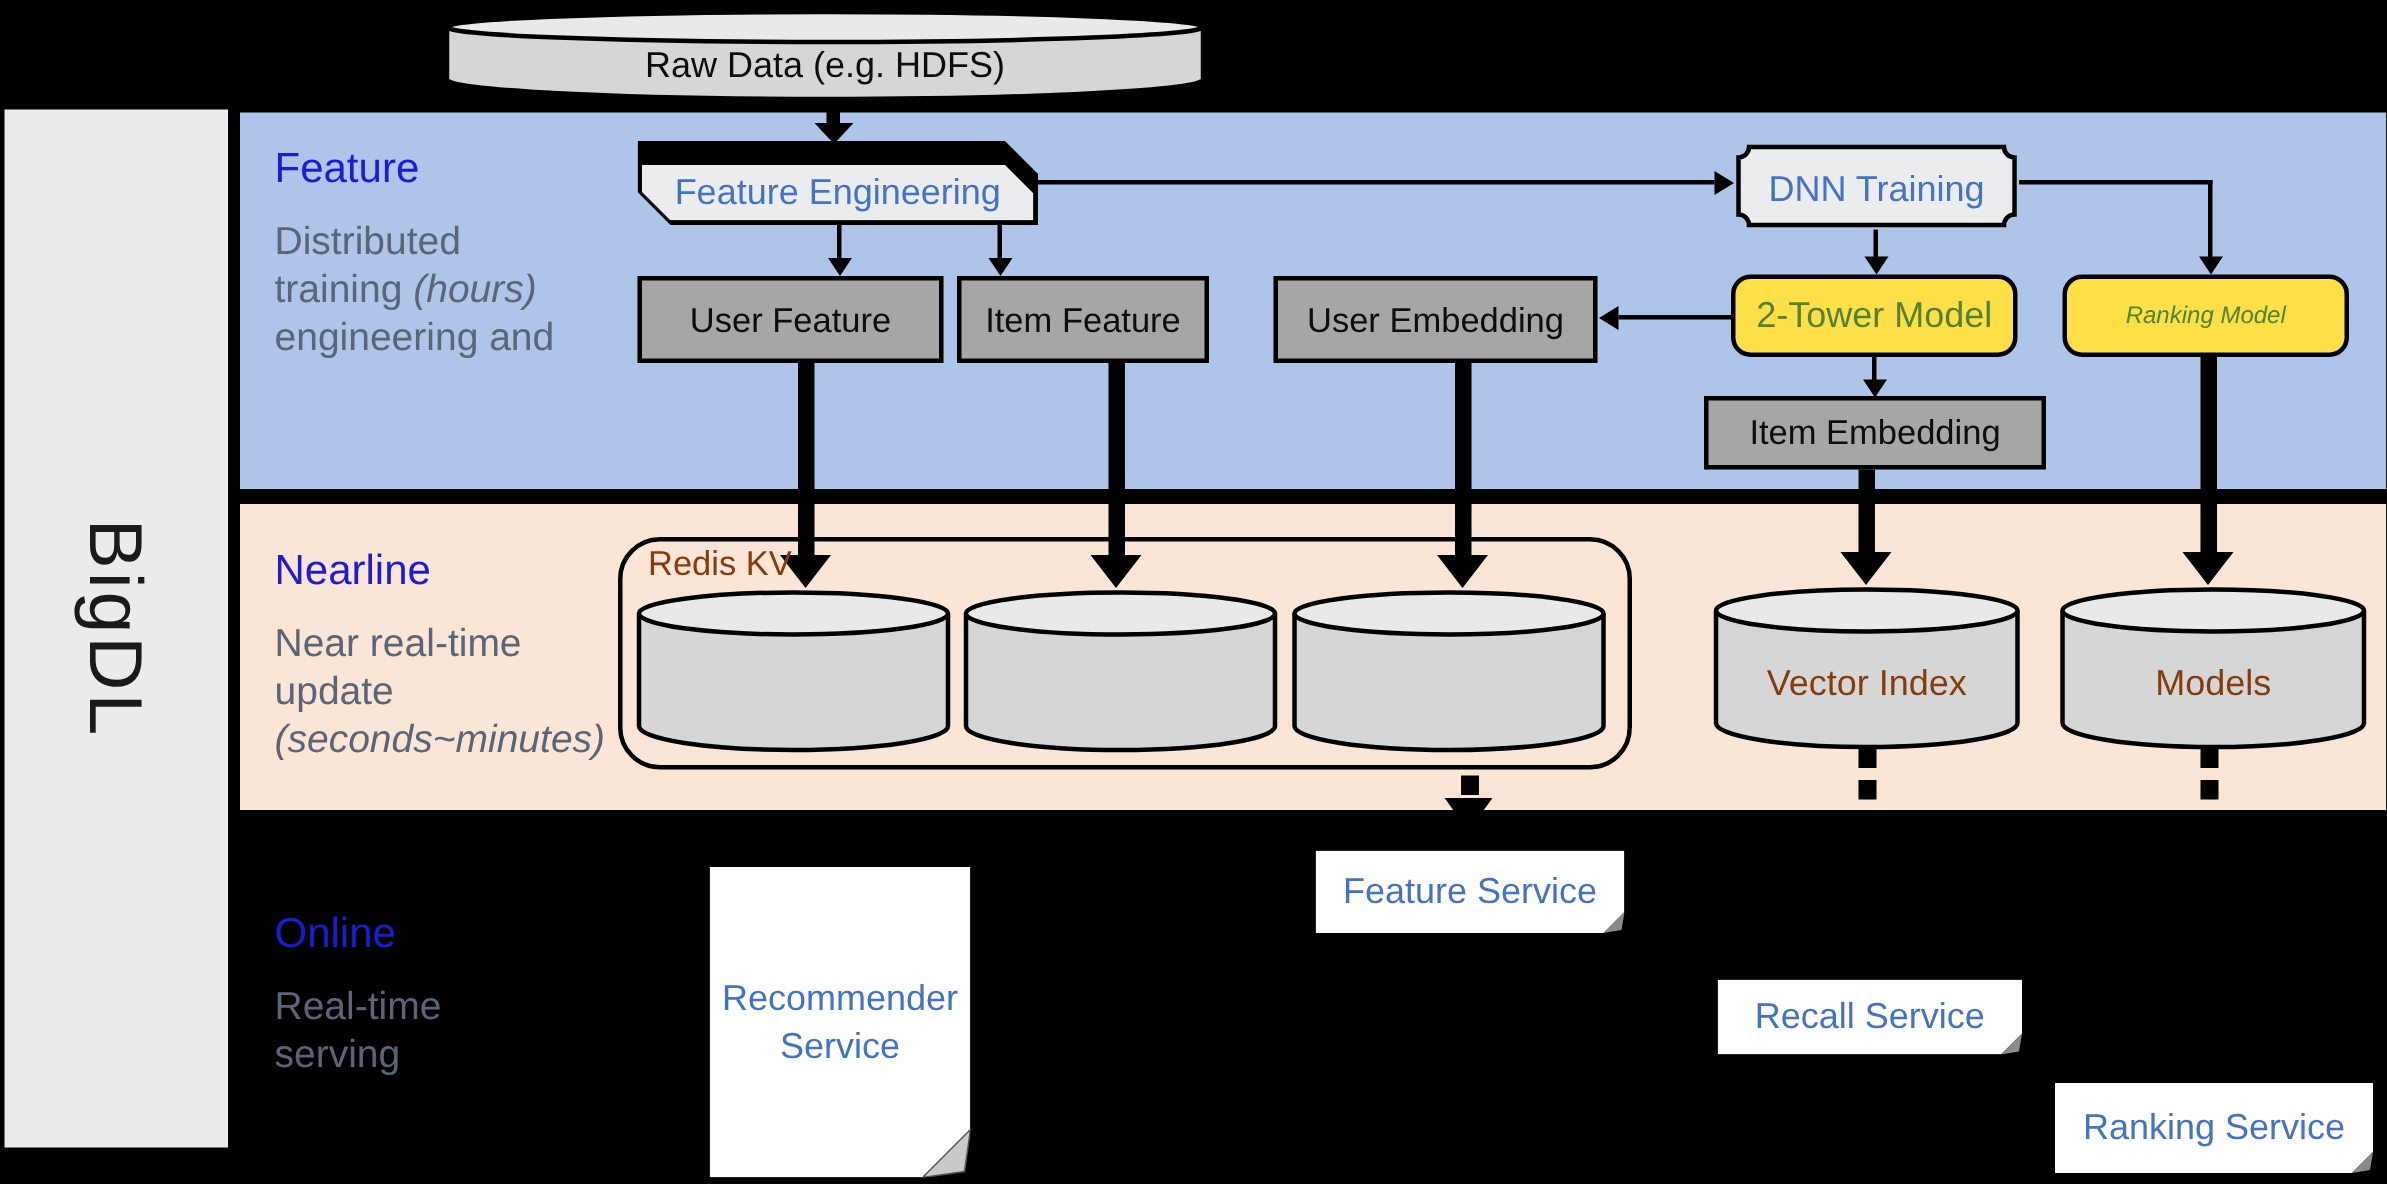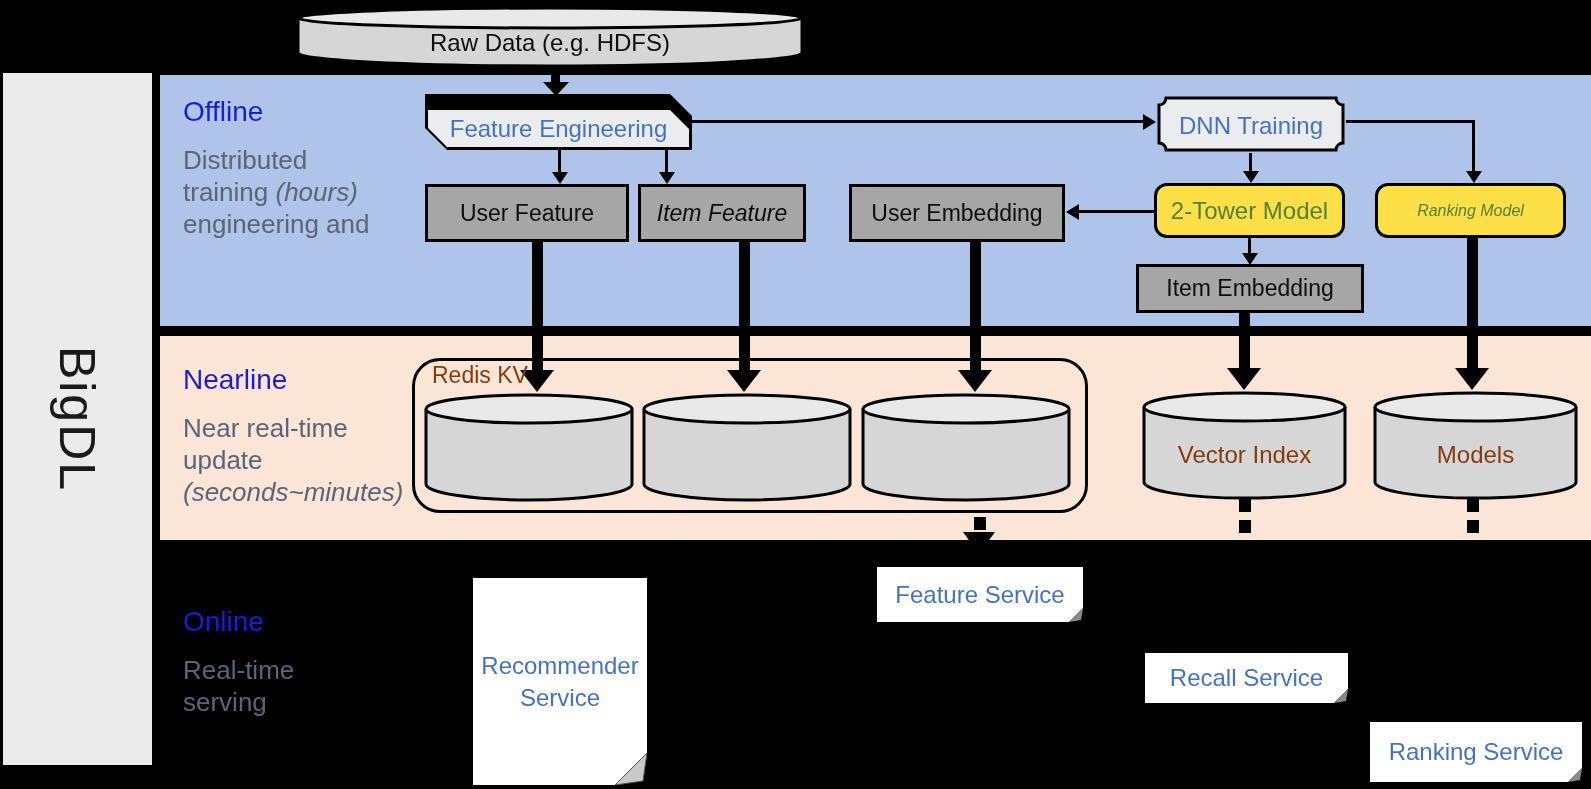--- a/index.html
+++ b/index.html
@@ -73,21 +73,21 @@
 <div class="stage">
 
   <div class="leftbar">
     <span class="brand">BigDL</span>
   </div>
 
   <div class="band band-offline"></div>
   <div class="band band-nearline"></div>
 
   <div class="sec" style="top:96px;">
-    <div class="sec-title">Offline</div>
+    <div class="sec-title">Feature</div>
     <div class="sec-line">Distributed</div>
     <div class="sec-line"><span>training </span><span class="it">(hours)</span></div>
     <div class="sec-line">engineering and</div>
   </div>
 
   <div class="sec" style="top:364px;">
     <div class="sec-title">Nearline</div>
     <div class="sec-line">Near real-time</div>
     <div class="sec-line">update</div>
     <div class="sec-line it">(seconds~minutes)</div>
@@ -146,21 +146,21 @@
 
   <div>
     <div class="hl" style="left:1346px;top:120px;width:129px;"></div>
     <div class="vl" style="left:1472px;top:120px;height:52px;"></div>
     <div class="head-down" style="left:1466px;top:171px;"></div>
   </div>
 
   <div class="node graybox" style="left:425px;top:184px;width:204px;height:58px;">
     <span>User Feature</span>
   </div>
-  <div class="node graybox" style="left:638px;top:184px;width:168px;height:58px;font-style:italic;">
+  <div class="node graybox" style="left:638px;top:184px;width:168px;height:58px;">
     <span>Item Feature</span>
   </div>
   <div class="node graybox" style="left:849px;top:184px;width:216px;height:58px;">
     <span>User Embedding</span>
   </div>
 
   <div class="node roundbox" style="left:1154px;top:183px;width:191px;height:55px;">
     <span class="green" style="font-size:24px;">2-Tower Model</span>
   </div>
   <div class="node roundbox" style="left:1375px;top:183px;width:191px;height:55px;">

